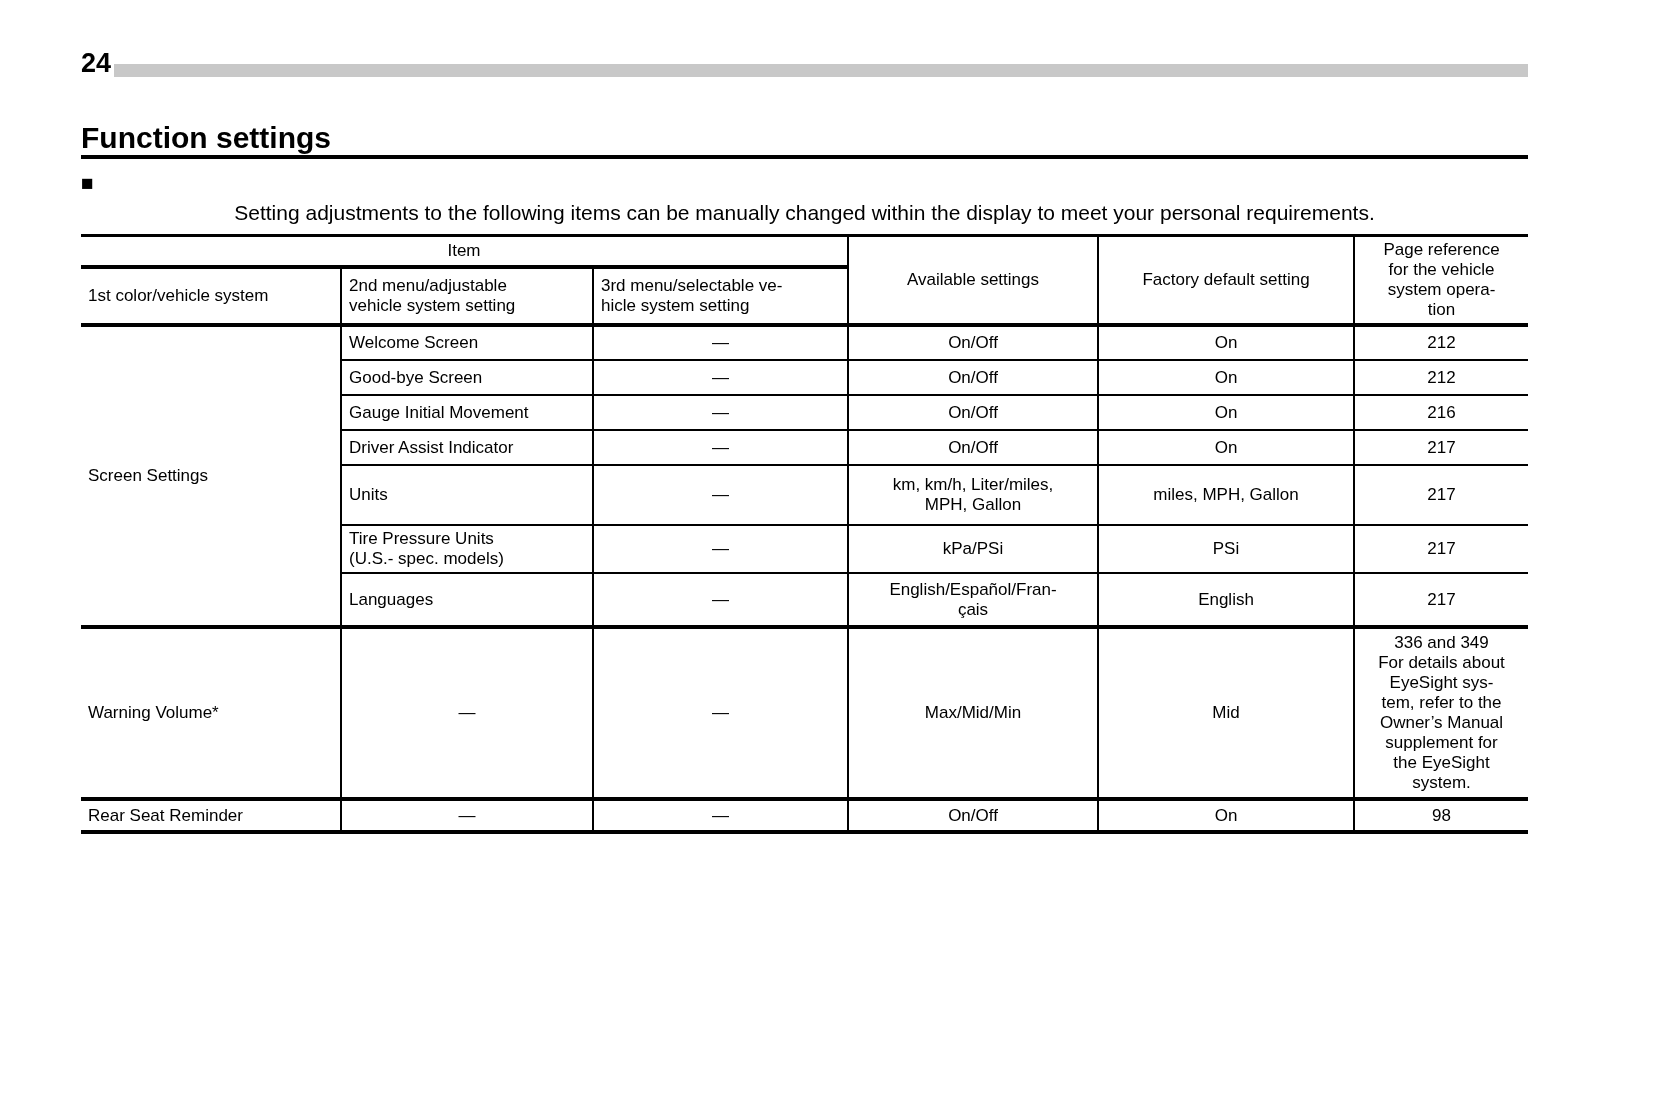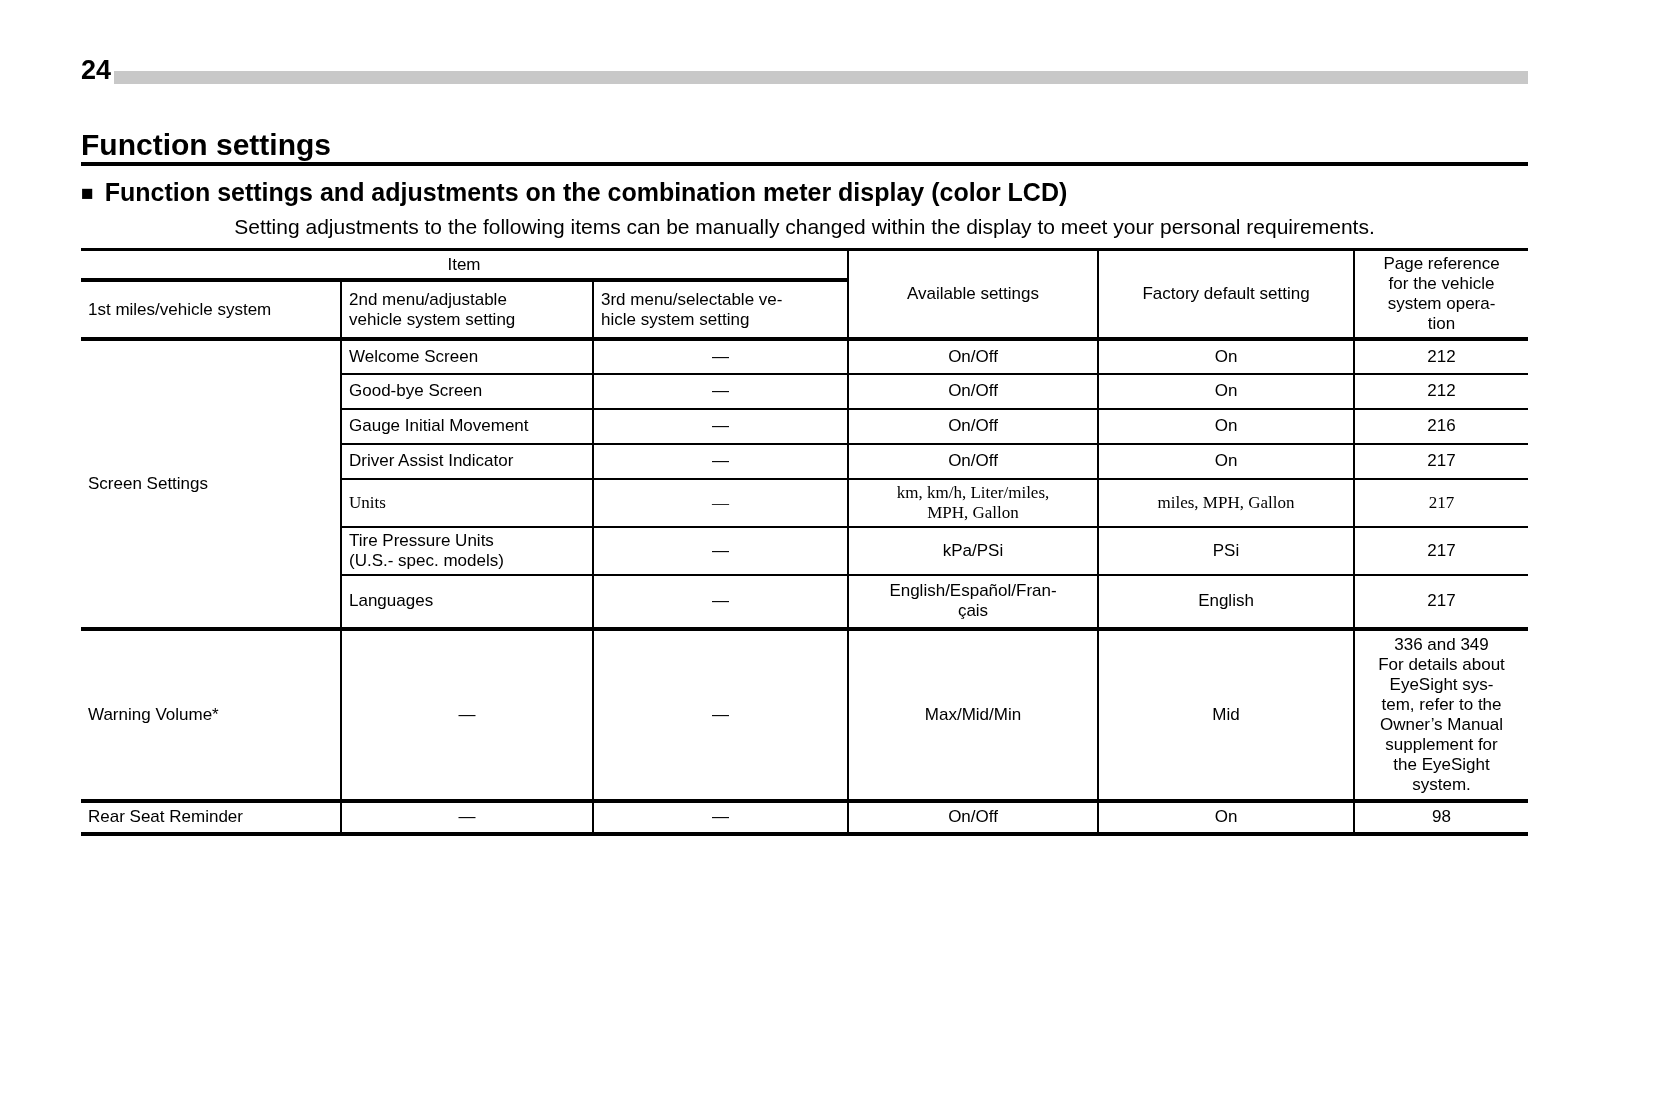--- a/index.html
+++ b/index.html
@@ -7,21 +7,21 @@
   body {
     width: 1654px; height: 1103px;
     background: #ffffff; color: #000000;
     font-family: "Liberation Sans", sans-serif;
     -webkit-font-smoothing: antialiased;
   }
   .page { padding: 50px 126px 0 81px; }
 
   
   .pagenum-row { display: flex; align-items: flex-end; }
-  .pagenum { font-size: 27px; font-weight: bold; line-height: 1; padding-bottom: 1px; margin-top: 7px; }
+  .pagenum { font-size: 27px; font-weight: bold; line-height: 1; padding-bottom: 1px; }
   .gray-bar { flex: 1; height: 13px; background: #c8c8c8; margin-left: 3px; margin-bottom: 1px; }
 
   
   .title {
     font-size: 30px; font-weight: bold;
     margin: 43px 0 13px 0; 
     border-bottom: 4px solid #000;
   }
 
   
@@ -52,41 +52,40 @@
   .settings tbody td { border-bottom: 2px solid #000; }
   .settings tbody tr.group-end td { border-bottom: 4px solid #000; }
   .settings tbody td.span-cell { border-bottom: 4px solid #000; }
   .settings tbody tr.last td { border-bottom: none; }
   .left { text-align: left !important; }
   .preline { white-space: pre-line; }
 
   tr.hr1 { height: 31px; }
   tr.hr2 { height: 58px; }
   tr.rh-s { height: 35px; }
-  tr.rh-units { height: 48px; font-family: Liberation Serif, serif; }
+  tr.rh-units { height: 60px; }
   tr.rh-tpu { height: 48px; }
   tr.rh-lang { height: 54px; }
   tr.rh-warn { height: 172px; }
   tr.rh-rear { height: 33px; }
 </style>
 </head>
 <body>
 
 <div class="page">
 
   <div class="pagenum-row">
     <span class="pagenum">24</span>
     <div class="gray-bar"></div>
   </div>
 
   <h1 class="title">Function settings</h1>
 
   <div class="section">
     <span class="marker">■</span>
-    <span class="heading">Function settings and adjustments on the combination meter display (color LCD)</span>
   </div>
 
   <p class="intro">Setting adjustments to the following items can be manually changed within the display to meet your personal requirements.</p>
 
   <table class="settings">
     <colgroup>
       <col style="width:260px">
         <col style="width:252px">
         <col style="width:255px">
       <col style="width:250px">
@@ -97,21 +96,21 @@
       <tr class="hr1">
         <th class="c1" colspan="3">Item</th>
         <th rowspan="2">Available settings</th>
         <th rowspan="2">Factory default setting</th>
         <th rowspan="2" class="preline">Page reference
 for the vehicle
 system opera-
 tion</th>
       </tr>
       <tr class="hr2">
-        <th class="c1 left">1st miles/vehicle system</th>
+        <th class="c1 left">1st color/vehicle system</th>
         <th class="left preline">2nd menu/adjustable
 vehicle system setting</th>
         <th class="left preline">3rd menu/selectable ve-
 hicle system setting</th>
       </tr>
     </thead>
     <tbody>
       <tr class="rh-s">
         <td class="c1 left span-cell" rowspan="7">Screen Settings</td>
         <td class="left">Welcome Screen</td>

